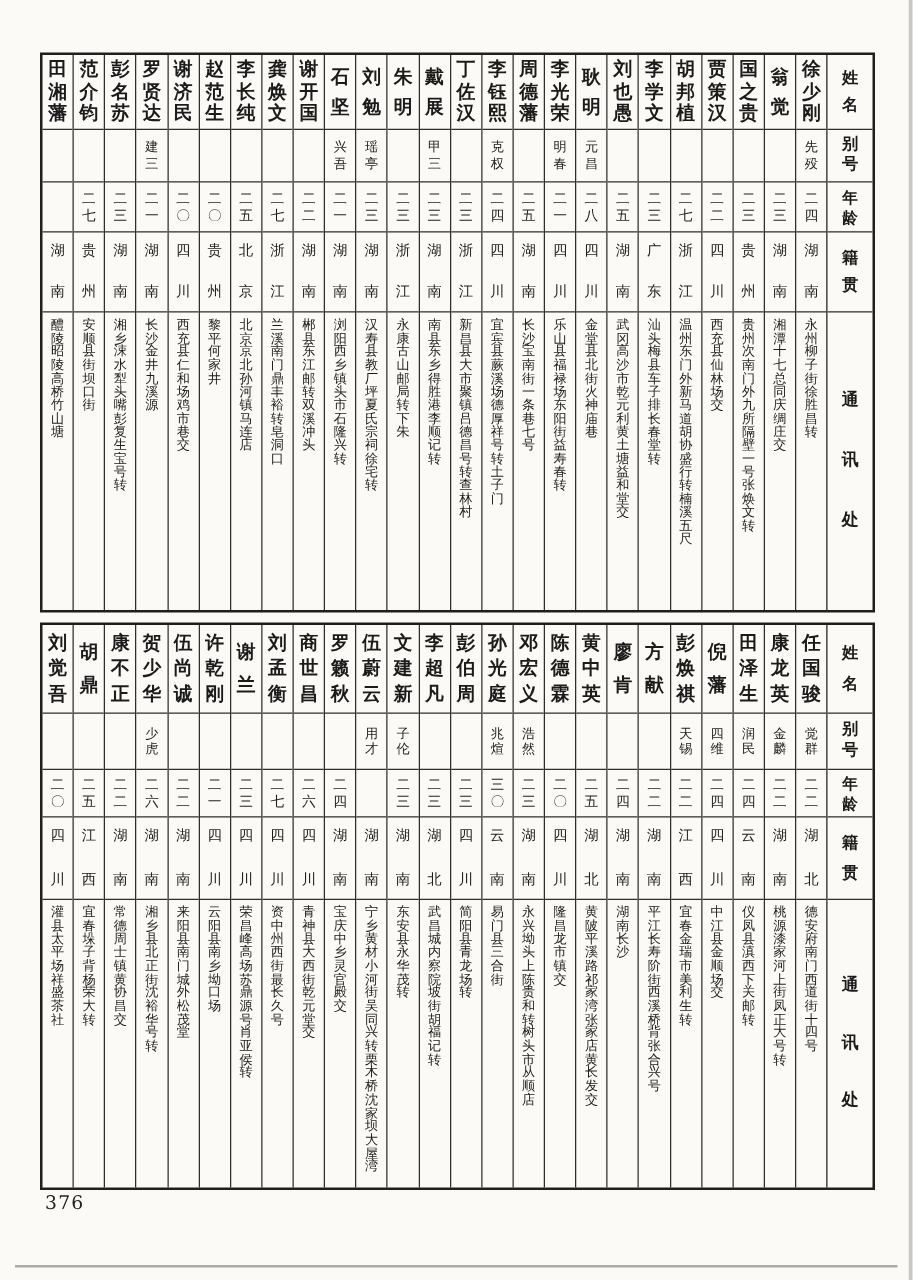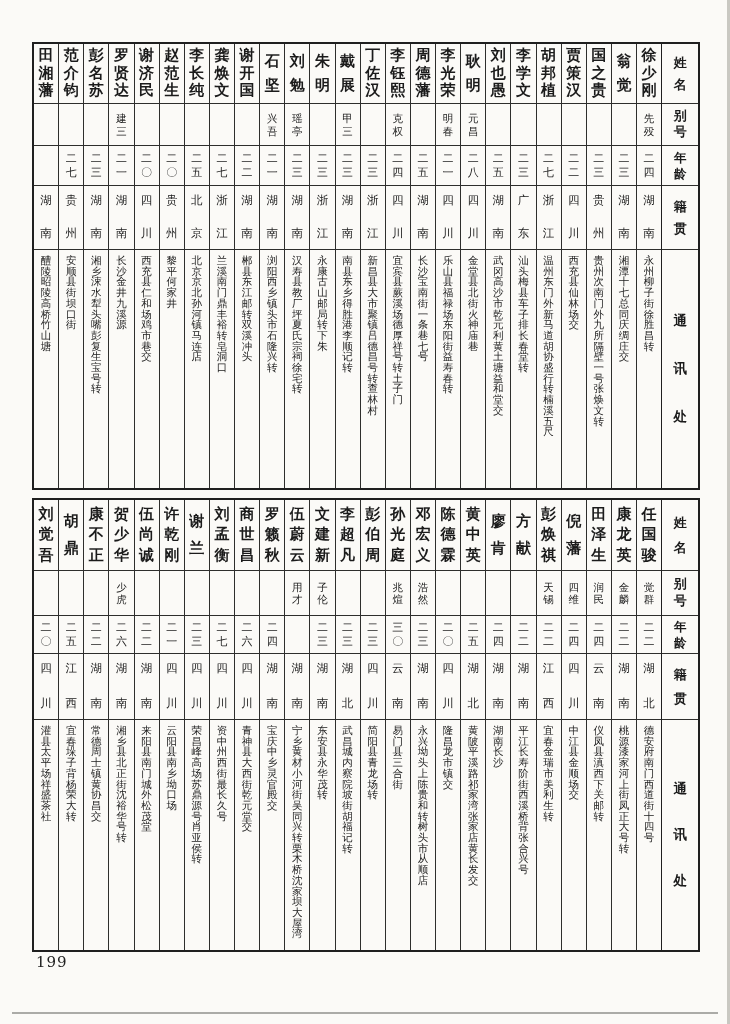--- a/index.html
+++ b/index.html
@@ -1567,16 +1567,16 @@
           <div class="ch">籍</div>
           <div class="ch">贯</div>
         </div>
         <div class="cell cell-address">
           <div class="ch">通</div>
           <div class="ch">讯</div>
           <div class="ch">处</div>
         </div>
       </div>
     </div>
-  <div class="page-number">199</div>
+  <div class="page-number">376</div>
   <div class="scan-edge-bottom"></div>
   <div class="scan-edge-right"></div>
 </div>
 
 </body></html>

